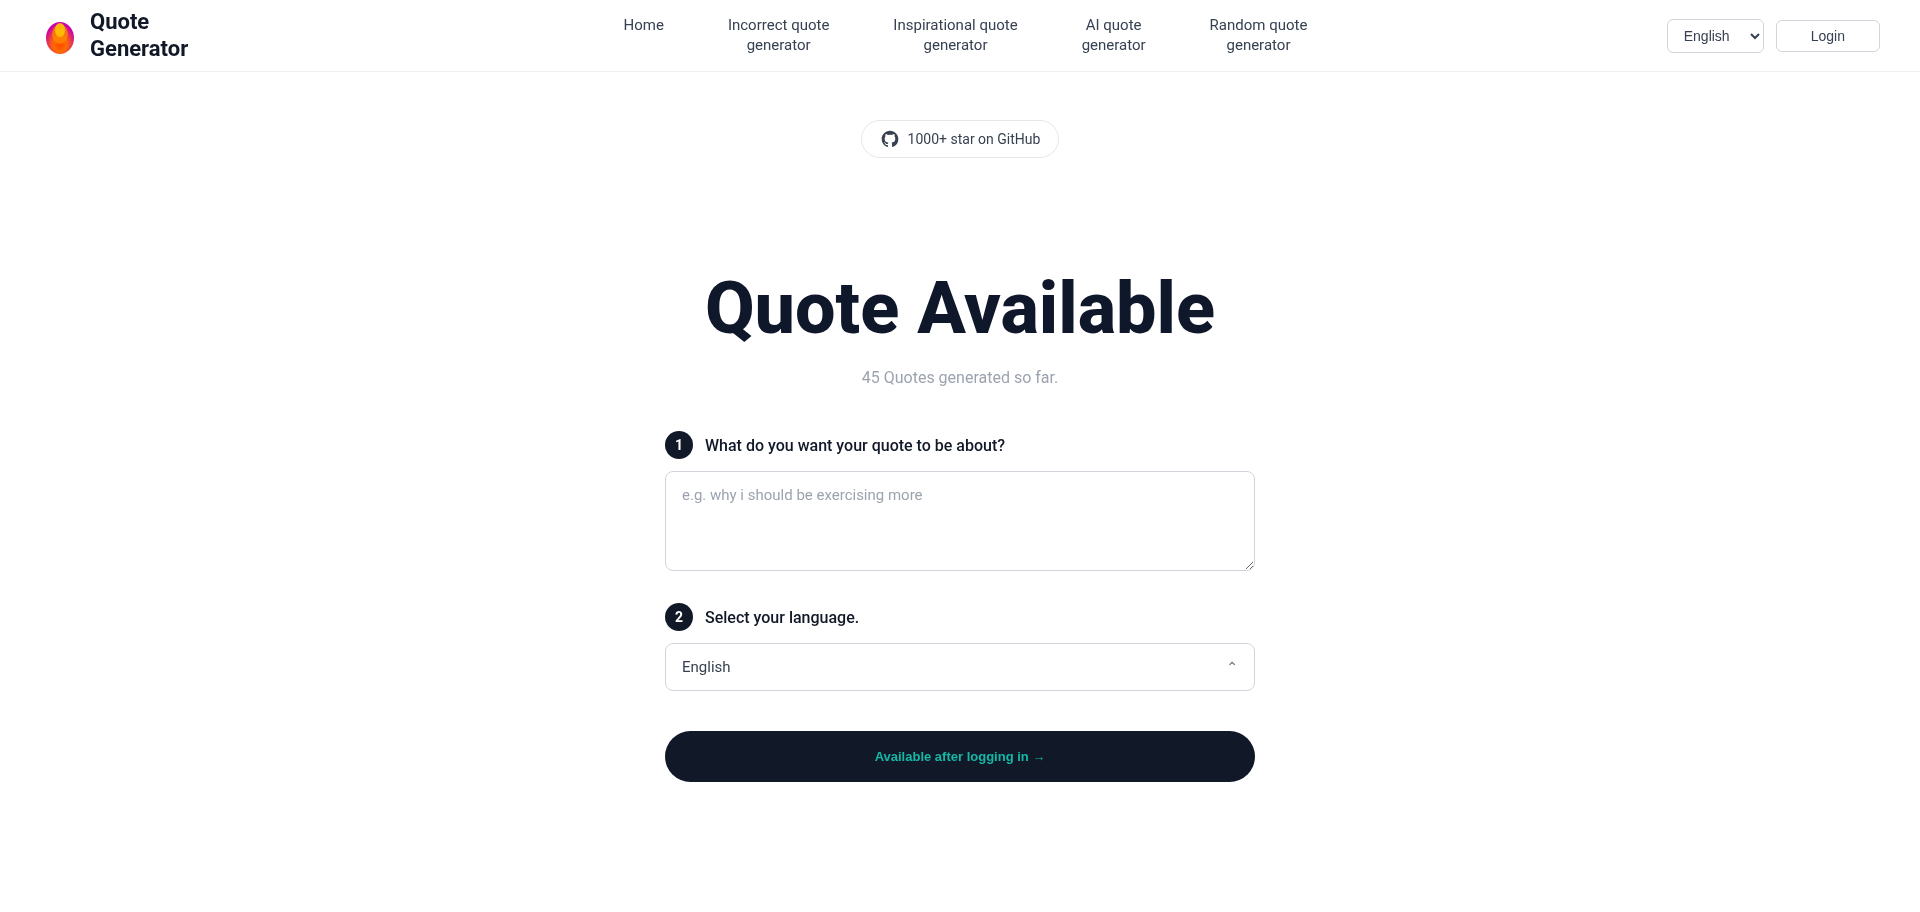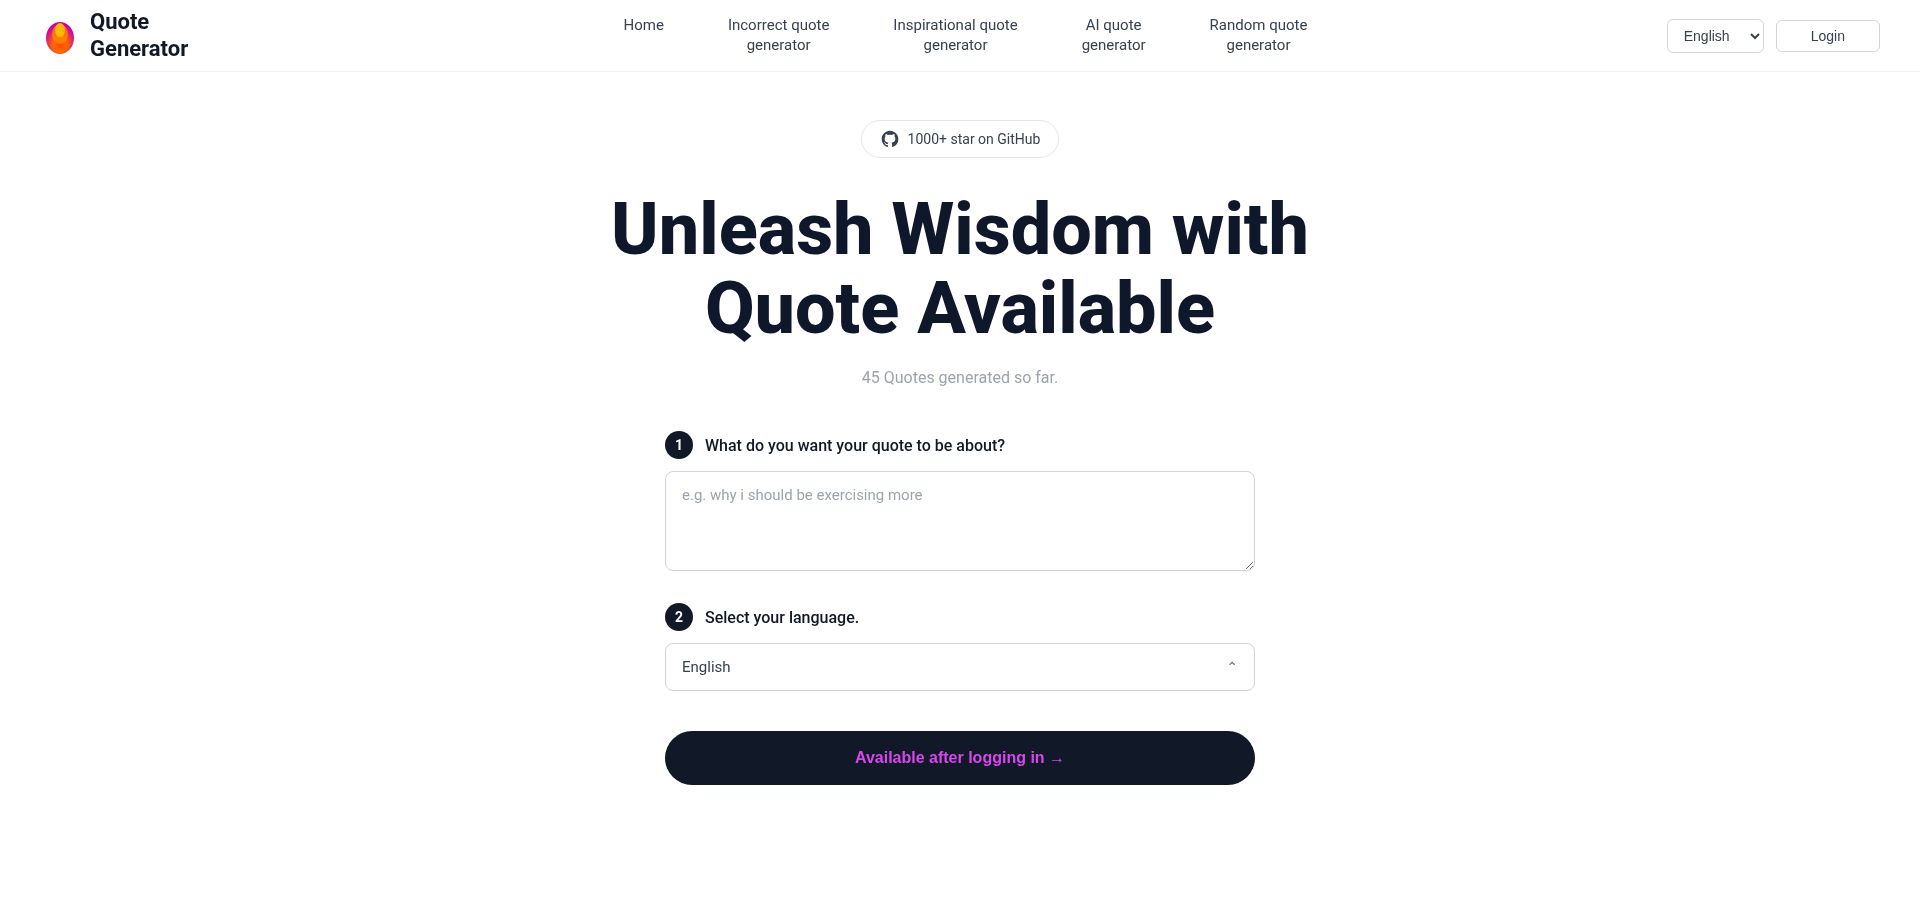--- a/index.html
+++ b/index.html
@@ -214,25 +214,25 @@
 
     .chevron-icon {
       color: #6b7280;
       font-size: 14px;
     }
 
     
     .submit-btn {
       width: 100%;
       background: #111827;
-      color: #d946ef;
+      color: #14b8a6;
       border: none;
       border-radius: 9999px;
       padding: 18px 32px;
-      font-size: 16px;
+      font-size: 13px;
       font-weight: 600;
       cursor: pointer;
       text-align: center;
       margin-top: 8px;
     }
   </style>
 </head>
 <body>
 
 <nav class="navbar">
@@ -277,21 +277,21 @@
 <main class="main-content">
 
   <div class="github-badge">
     <svg class="github-icon" viewBox="0 0 24 24" fill="currentColor" xmlns="http://www.w3.org/2000/svg">
       <path d="M12 2C6.477 2 2 6.484 2 12.017c0 4.425 2.865 8.18 6.839 9.504.5.092.682-.217.682-.483 0-.237-.008-.868-.013-1.703-2.782.605-3.369-1.343-3.369-1.343-.454-1.158-1.11-1.466-1.11-1.466-.908-.62.069-.608.069-.608 1.003.07 1.531 1.032 1.531 1.032.892 1.53 2.341 1.088 2.91.832.092-.647.35-1.088.636-1.338-2.22-.253-4.555-1.113-4.555-4.951 0-1.093.39-1.988 1.029-2.688-.103-.253-.446-1.272.098-2.65 0 0 .84-.27 2.75 1.026A9.564 9.564 0 0112 6.844c.85.004 1.705.115 2.504.337 1.909-1.296 2.747-1.027 2.747-1.027.546 1.379.202 2.398.1 2.651.64.7 1.028 1.595 1.028 2.688 0 3.848-2.339 4.695-4.566 4.943.359.309.678.92.678 1.855 0 1.338-.012 2.419-.012 2.747 0 .268.18.58.688.482A10.019 10.019 0 0022 12.017C22 6.484 17.522 2 12 2z"></path>
     </svg>
     <span>1000+ star on GitHub</span>
   </div>
 
   <h1 class="hero-heading">
-    <span>Unleash Wisdom with</span><br>
+    <br>
     <span>Quote Available</span>
   </h1>
 
   <p class="hero-subtext">45 Quotes generated so far.</p>
 
   <div class="form-container">
 
     <div class="form-step">
       <div class="step-label">
         <div class="step-number">1</div>

